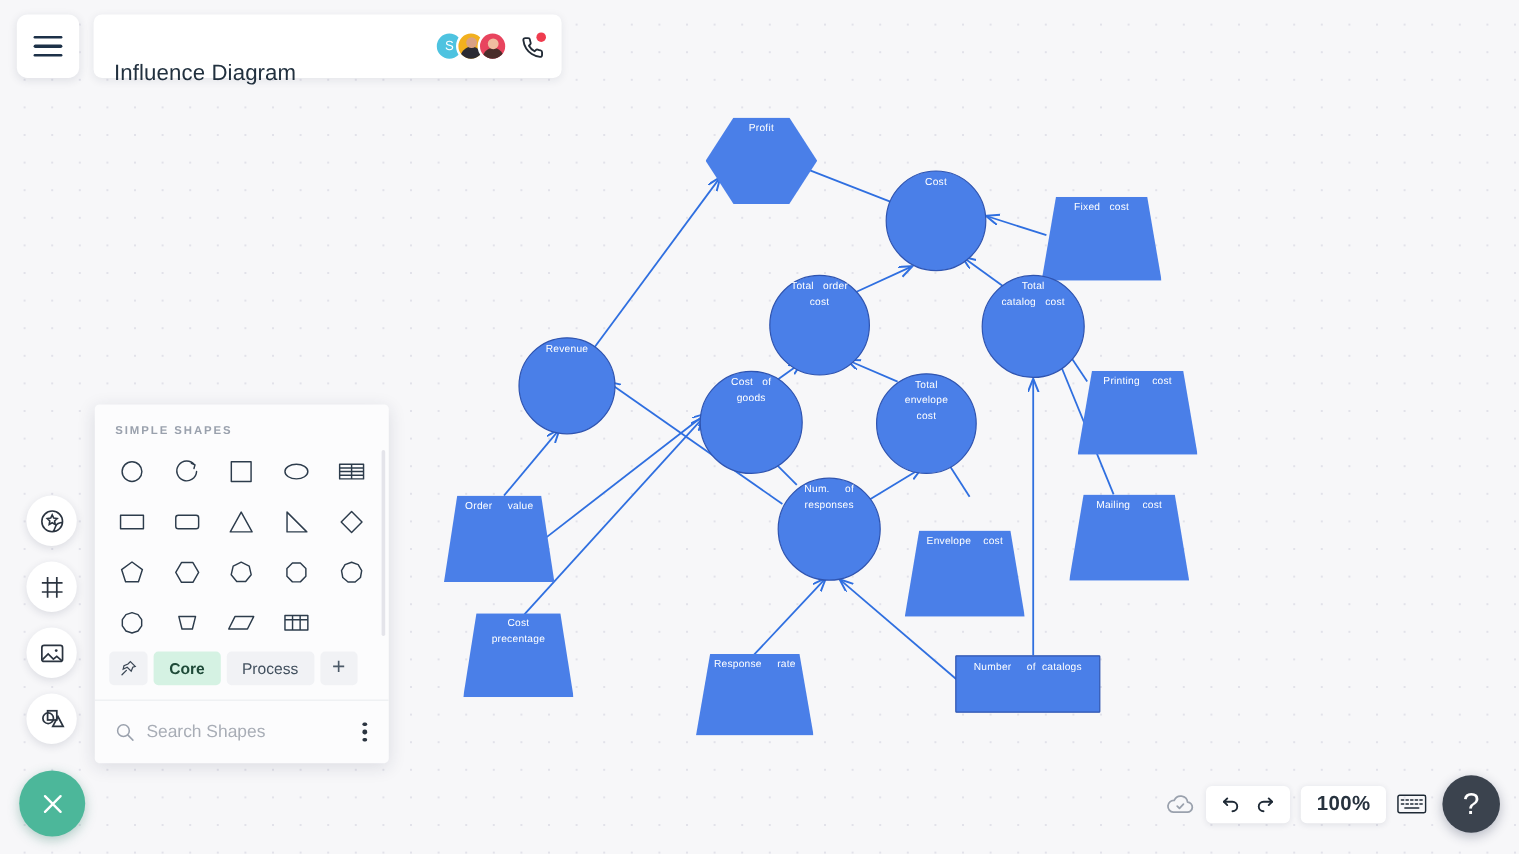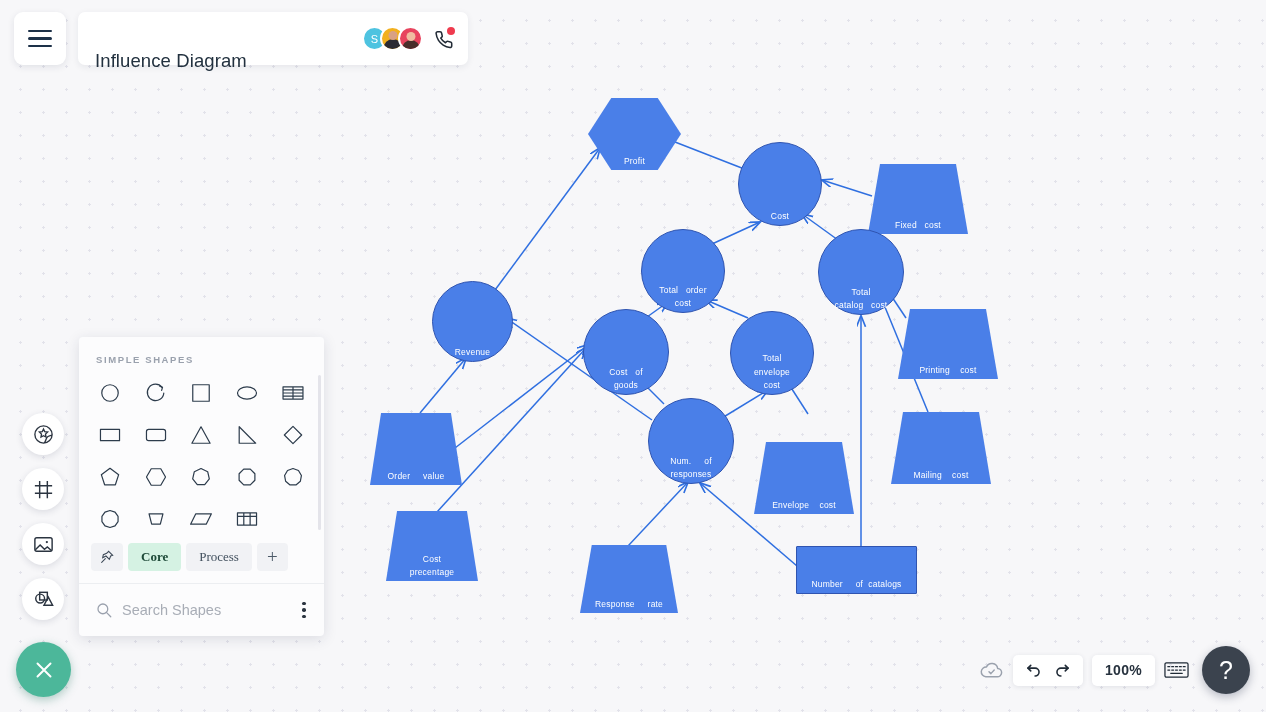--- a/index.html
+++ b/index.html
@@ -21,21 +21,21 @@
   #edges { position: absolute; inset: 0; width: 1266px; height: 712px; }
 
   .node {
     position: absolute;
     background: #4a7fe8;
     border: 1.4px solid #2f54b0;
     color: #ffffff;
     font-size: 8.5px;
     letter-spacing: .2px;
     display: flex;
-    align-items: flex-end;
+    align-items: flex-start;
     justify-content: center;
     text-align: center;
     line-height: 1.55;
     padding: 2px;
   }
   .node span { display: block; width: 100%; }
   .n-circle { border-radius: 50%; }
   .n-hex {
     clip-path: polygon(25% 0%, 75% 0%, 100% 50%, 75% 100%, 25% 100%, 0% 50%);
     border: none;
@@ -126,21 +126,21 @@
     flex: 1; display: grid; grid-template-columns: repeat(5, 1fr);
     align-content: start; row-gap: 2px; padding: 8px 8px 0 8px; position: relative;
   }
   .shape-cell {
     height: 40px; display: flex; align-items: center; justify-content: center; cursor: pointer;
   }
   .scroll-track {
     position: absolute; right: 3px; top: 10px; width: 3px; height: 155px;
     background: #e4e4ea; border-radius: 2px;
   }
-  .tabs { display: flex; align-items: center; gap: 5px; padding: 4px 10px 12px 12px; font-family: Liberation Serif, serif; }
+  .tabs { display: flex; align-items: center; gap: 5px; padding: 4px 10px 12px 12px; }
   .tab {
     height: 28px; padding: 0 13px; border-radius: 4px; background: #f1f2f5;
     display: flex; align-items: center; justify-content: center;
     font-size: 13px; color: #42505e; cursor: pointer;
   }
   .tab.pin { padding: 0 8px; }
   .tab.active { background: #d5f2e3; color: #1e4a38; font-weight: 600; }
   .tab.plus { padding: 0 10px; font-size: 19px; color: #4c5a68; }
   .searchbar {
     height: 55px; border-top: 1px solid #eceef1;
@@ -150,21 +150,21 @@
   .kebab { display: flex; flex-direction: column; gap: 3px; cursor: pointer; padding: 4px; }
   .kebab i { width: 3.6px; height: 3.6px; border-radius: 50%; background: #2b3440; display: block; }
 
   
   .botbar { position: absolute; right: 16px; bottom: 18px; display: flex; align-items: center; gap: 9px; }
   .pill {
     background: #fff; border-radius: 5px; box-shadow: 0 1px 5px rgba(30,40,70,.10);
     height: 31px; display: flex; align-items: center; justify-content: center;
   }
   .pill.nav { gap: 10px; padding: 0 11px; }
-  .zoom-pill { padding: 0 13px; font-size: 14px; color: #27323e; font-weight: 600; letter-spacing: .3px; }
+  .zoom-pill { padding: 0 13px; font-size: 17px; color: #27323e; font-weight: 600; letter-spacing: .3px; }
   .icon-plain { cursor: pointer; display: flex; align-items: center; }
   .help-btn {
     width: 48px; height: 48px; border-radius: 50%; background: #3b434e;
     display: flex; align-items: center; justify-content: center;
     color: #fff; font-size: 25px; cursor: pointer;
     box-shadow: 0 3px 10px rgba(30,40,70,.30); margin-left: 4px;
   }
 </style>
 </head>
 <body>

